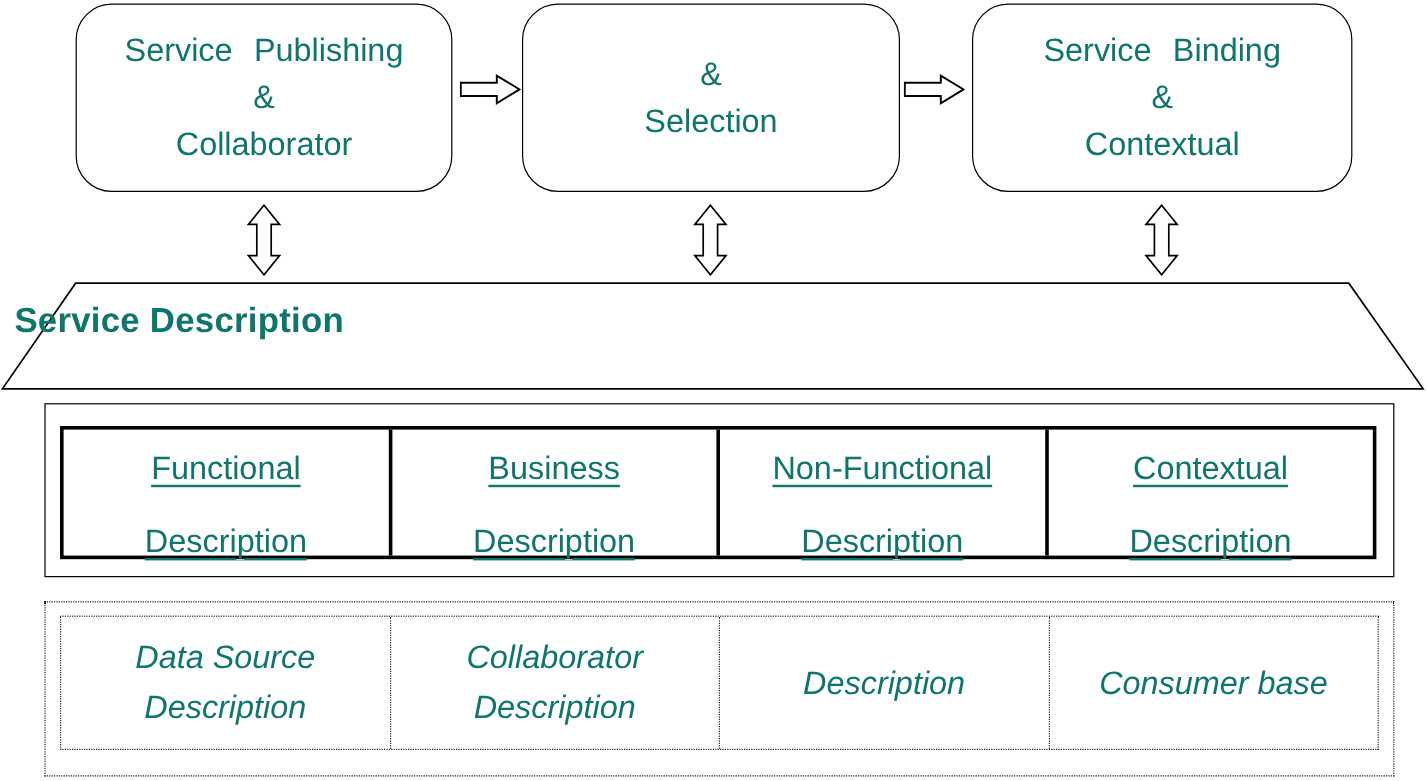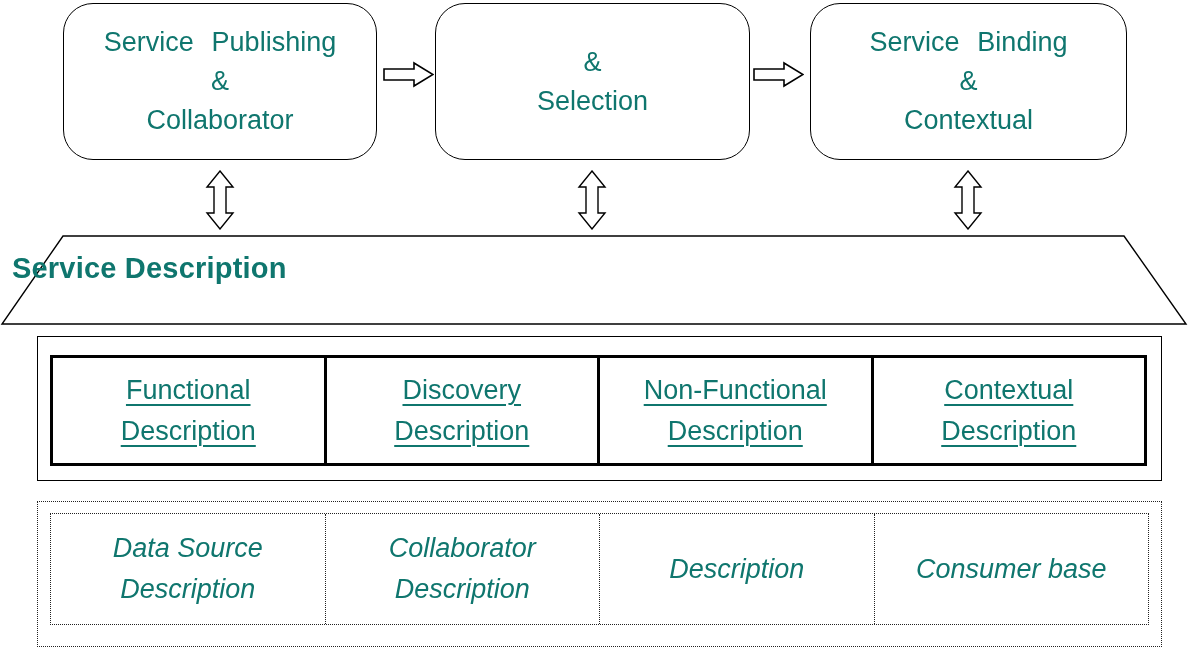--- a/index.html
+++ b/index.html
@@ -33,21 +33,21 @@
   .types-table{
     position:absolute;left:12px;top:18px;right:14px;bottom:14px;
     box-sizing:border-box;border:3px solid #000;display:flex;
   }
   .types-table .cell{
     flex:1;display:flex;flex-direction:column;justify-content:center;align-items:center;
     border-right:3px solid #000;font-size:27px;line-height:41px;text-align:center;
   }
   .types-table .cell:last-child{border-right:none;}
   .types-table .cell span{
-    text-decoration:underline;text-decoration-thickness:1.6px;text-underline-offset:5px;
+    text-decoration:underline;text-decoration-thickness:1.6px;text-underline-offset:5px;margin-top:20px;
   }
   
   .context-outer{
     position:absolute;left:37px;top:501px;width:1125px;height:146px;
     box-sizing:border-box;border:1.5px dotted #222;background:#fff;
   }
   .context-table{
     position:absolute;left:12px;top:11px;right:12px;bottom:21px;
     box-sizing:border-box;border:1.5px dotted #222;display:flex;
   }
@@ -114,21 +114,21 @@
   </div>
   <div class="trap-label">Service Description</div>
 
   <div class="types-outer">
     <div class="types-table">
       <div class="cell">
         <span>Functional</span>
         <span>Description</span>
       </div>
       <div class="cell">
-        <span>Discovery</span>
+        <span>Business</span>
         <span>Description</span>
       </div>
       <div class="cell">
         <span>Non-Functional</span>
         <span>Description</span>
       </div>
       <div class="cell">
         <span>Contextual</span>
         <span>Description</span>
       </div>

